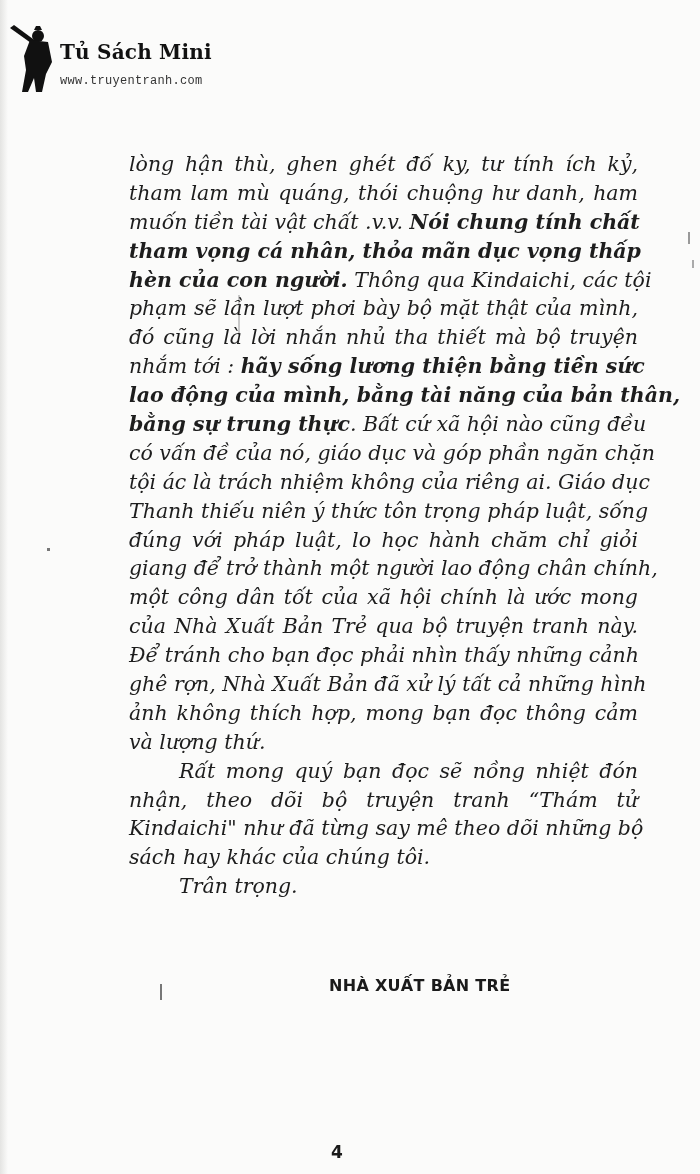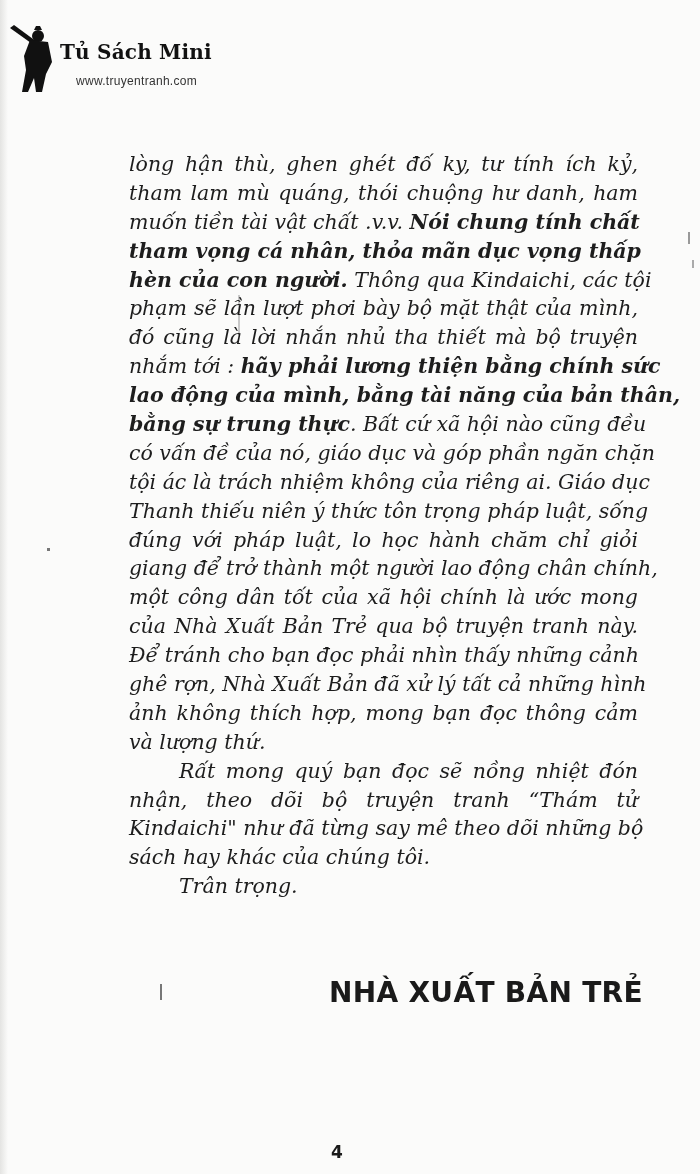--- a/index.html
+++ b/index.html
@@ -7,30 +7,30 @@
       width: 700px; height: 1174px; background: #fbfbfa; position: relative; overflow: hidden;
       font-family: "DejaVu Serif", "Liberation Serif", serif; color: #1d1d1d;
     }
     .page-edge { position: absolute; left: 0; top: 0; width: 8px; height: 1174px;
       background: linear-gradient(90deg, #e4e4e2, #fbfbfa); }
     .scan-mark { position: absolute; background: #bbb; }
     .logo { position: absolute; left: 8px; top: 22px; width: 210px; height: 75px; }
     .logo svg { position: absolute; left: 0; top: 0; }
     .logo-title { position: absolute; left: 52px; top: 18px; font-family: "DejaVu Serif", serif;
       font-weight: bold; font-size: 20px; color: #111; letter-spacing: 0.2px; }
-    .logo-url { position: absolute; left: 52px; top: 52px; font-family: Liberation Sans, sans-serif;
-      font-size: 12px; color: #333; letter-spacing: 0.3px; margin-left: 16px; }
+    .logo-url { position: absolute; left: 52px; top: 52px; font-family: Liberation Mono, monospace;
+      font-size: 12px; color: #333; letter-spacing: 0.3px; }
     .text-body { position: absolute; left: 82px; top: 150px; width: 556px; }
     .line { font-style: italic; font-size: 20.5px; line-height: 28.9px; white-space: nowrap;
       text-align: justify; text-align-last: justify; height: 28.9px; margin-left: 47px; }
     .line.last { text-align-last: left; }
     .line.indent { padding-left: 50px; box-sizing: border-box; }
     .b { font-weight: bold; }
     .publisher { position: absolute; left: 329px; top: 976px; font-family: "DejaVu Sans", "Liberation Sans", sans-serif;
-      font-size: 28px; font-weight: bold; color: #1a1a1a; letter-spacing: 0.3px; }
+      font-size: 16px; font-weight: bold; color: #1a1a1a; letter-spacing: 0.3px; }
     .tick-mark { position: absolute; left: 160px; top: 984px; width: 2px; height: 16px; background: #777; }
     .page-number { position: absolute; left: 331px; top: 1142px; font-family: "DejaVu Sans", sans-serif;
       font-weight: bold; font-size: 17px; color: #1a1a1a; }
   </style>
 </head>
 <body>
 
 <div class="page-edge"></div>
 <div class="scan-mark" style="left:238px; top:295px; width:2px; height:40px; background:#c9c9c9;"></div>
 <div class="scan-mark" style="left:688px; top:232px; width:2px; height:12px; background:#999;"></div>
@@ -49,21 +49,21 @@
 </div>
 
 <div class="text-body" id="text-body">
     <div class="line"><span>lòng hận thù, ghen ghét đố ky, tư tính ích kỷ,</span></div>
     <div class="line"><span>tham lam mù quáng, thói chuộng hư danh, ham</span></div>
     <div class="line"><span>muốn tiền tài vật chất .v.v. </span><span class="b">Nói chung tính chất</span></div>
     <div class="line"><span class="b">tham vọng cá nhân, thỏa mãn dục vọng thấp</span></div>
     <div class="line"><span class="b">hèn của con người.</span><span> Thông qua Kindaichi, các tội</span></div>
     <div class="line"><span>phạm sẽ lần lượt phơi bày bộ mặt thật của mình,</span></div>
     <div class="line"><span>đó cũng là lời nhắn nhủ tha thiết mà bộ truyện</span></div>
-    <div class="line"><span>nhắm tới : </span><span class="b">hãy phải lương thiện bằng chính sức</span></div>
+    <div class="line"><span>nhắm tới : </span><span class="b">hãy sống lương thiện bằng tiền sức</span></div>
     <div class="line"><span class="b">lao động của mình, bằng tài năng của bản thân,</span></div>
     <div class="line"><span class="b">bằng sự trung thực</span><span>. Bất cứ xã hội nào cũng đều</span></div>
     <div class="line"><span>có vấn đề của nó, giáo dục và góp phần ngăn chặn</span></div>
     <div class="line"><span>tội ác là trách nhiệm không của riêng ai. Giáo dục</span></div>
     <div class="line"><span>Thanh thiếu niên ý thức tôn trọng pháp luật, sống</span></div>
     <div class="line"><span>đúng với pháp luật, lo học hành chăm chỉ giỏi</span></div>
     <div class="line"><span>giang để trở thành một người lao động chân chính,</span></div>
     <div class="line"><span>một công dân tốt của xã hội chính là ước mong</span></div>
     <div class="line"><span>của Nhà Xuất Bản Trẻ qua bộ truyện tranh này.</span></div>
     <div class="line"><span>Để tránh cho bạn đọc phải nhìn thấy những cảnh</span></div>

